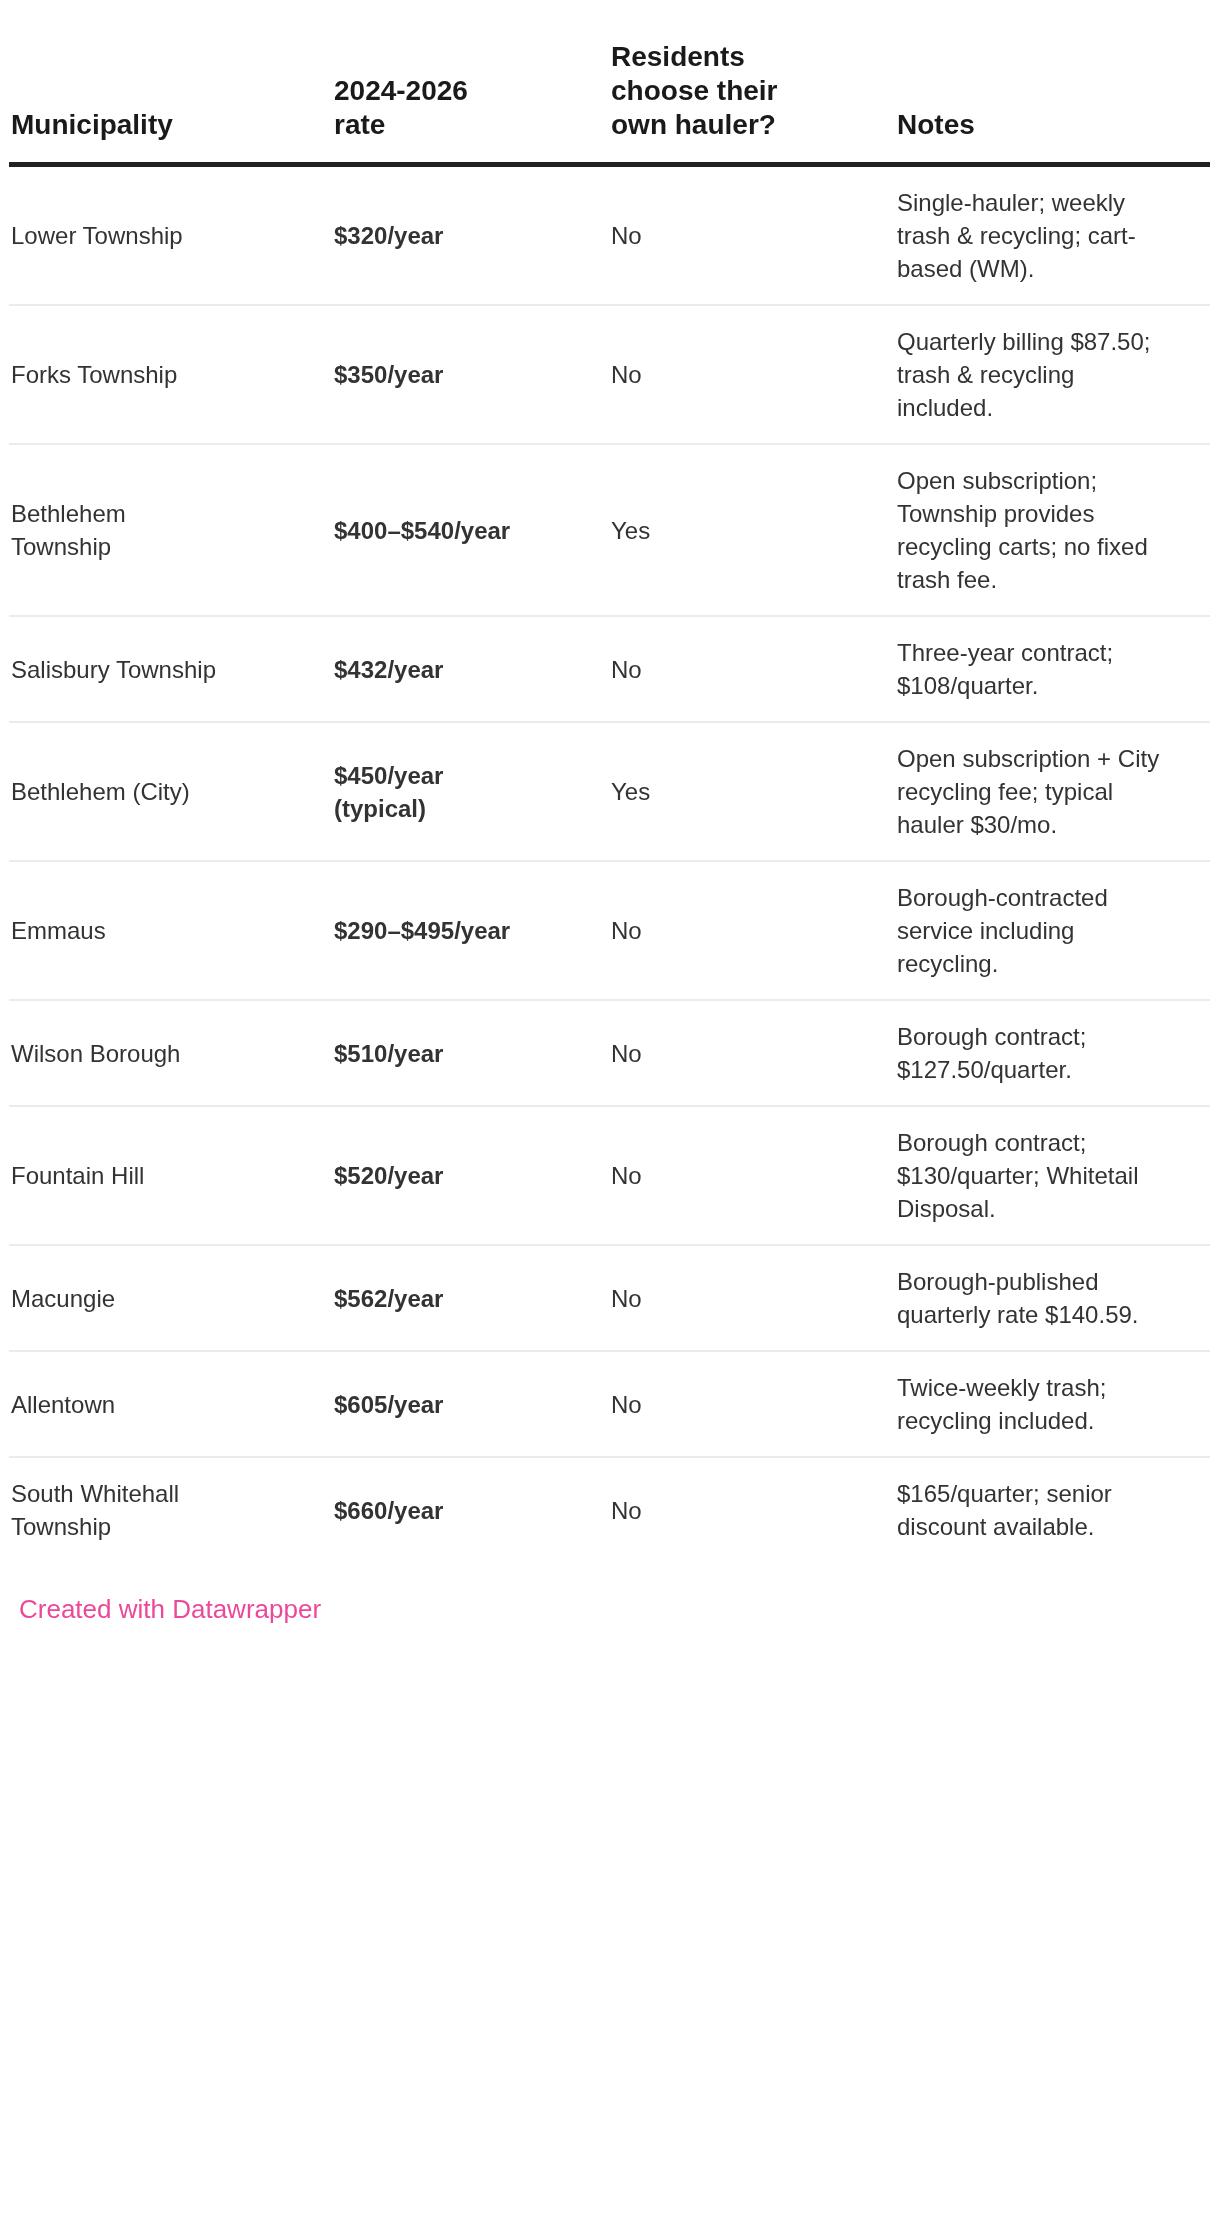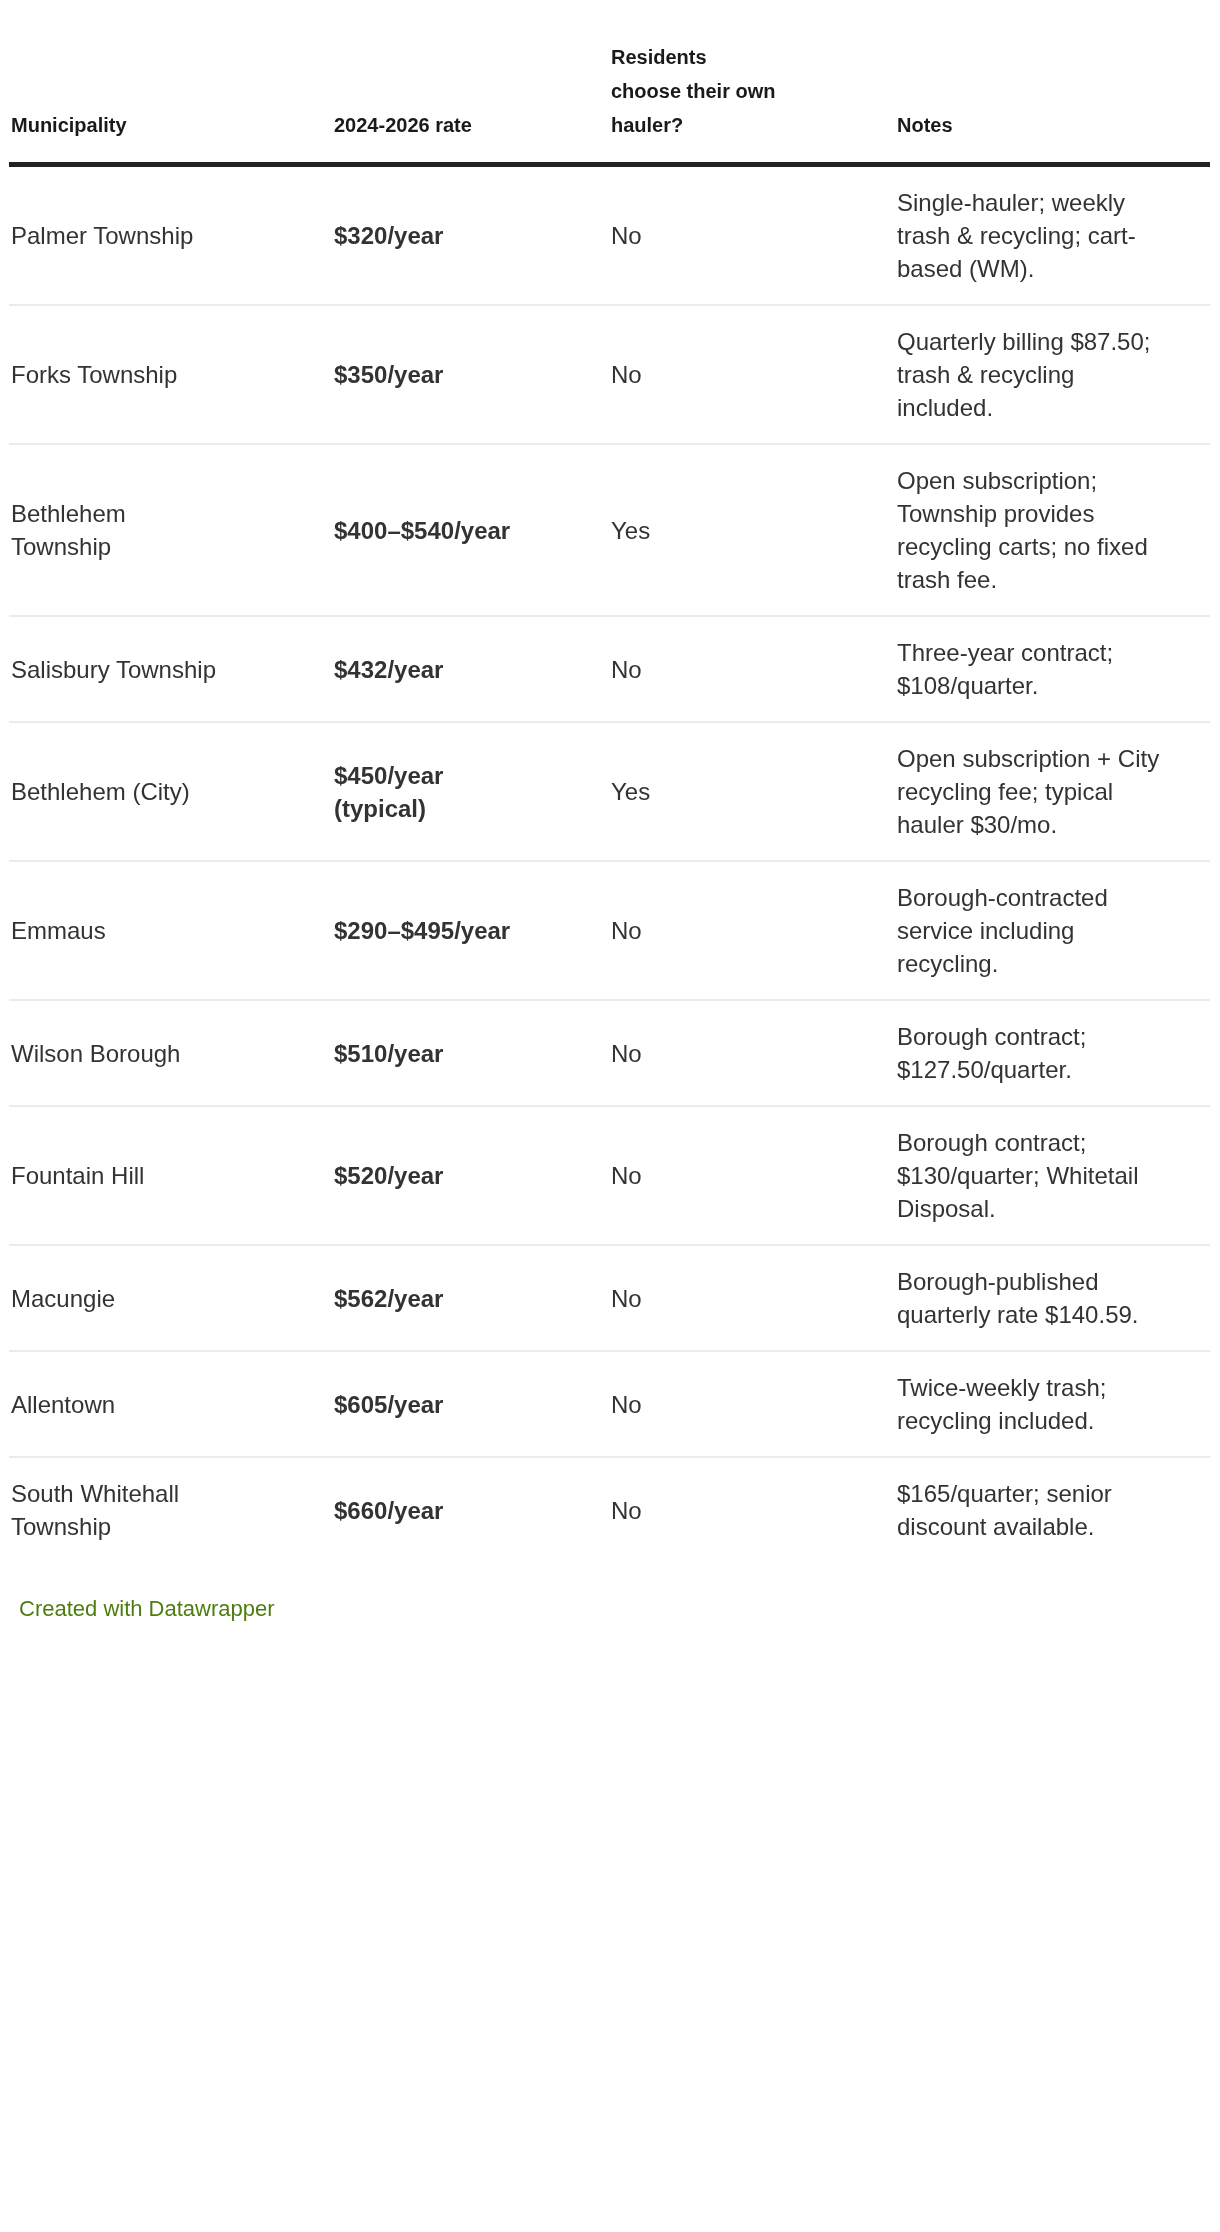--- a/index.html
+++ b/index.html
@@ -20,21 +20,21 @@
     width: 1201px;
   }
   col.c-muni   { width: 323px; }
   col.c-rate   { width: 277px; }
   col.c-hauler { width: 286px; }
   col.c-notes  { width: 315px; }
 
   th {
     text-align: left;
     vertical-align: bottom;
-    font-size: 20px;
+    font-size: 28px;
     line-height: 34px;
     font-weight: 700;
     color: #1a1a1a;
     padding: 40px 0 20px 2px;
     border-bottom: 5px solid #222222;
   }
   th.col-rate   { padding-right: 127px; }
   th.col-hauler { padding-right: 116px; }
   th.col-notes  { padding-right: 35px; }
 
@@ -50,23 +50,23 @@
   }
   td.col-muni   { padding-right: 108px; }
   td.col-rate   { padding-right: 92px; font-weight: bold; }
   td.col-hauler { padding-right: 40px; }
   td.col-notes  { padding-right: 35px; }
 
   tbody tr:last-child td { border-bottom: none; }
 
   .credit {
     margin: 34px 0 0 10px;
-    font-size: 22px;
+    font-size: 26px;
     line-height: 26px;
-    color: #4d7c0f;
+    color: #ec4899;
     text-decoration: none;
     display: inline-block;
   }
 </style>
 </head>
 <body>
 
 <div class="table-wrap">
   <table class="rates">
     <colgroup>
@@ -78,21 +78,21 @@
     <thead>
       <tr>
         <th class="col-muni">Municipality</th>
         <th class="col-rate">2024-2026 rate</th>
         <th class="col-hauler">Residents choose their own hauler?</th>
         <th class="col-notes">Notes</th>
       </tr>
     </thead>
     <tbody>
       <tr>
-        <td class="col-muni">Palmer Township</td>
+        <td class="col-muni">Lower Township</td>
         <td class="col-rate">$320/year</td>
         <td class="col-hauler">No</td>
         <td class="col-notes">Single-hauler; weekly trash &amp; recycling; cart-based (WM).</td>
       </tr>
       <tr>
         <td class="col-muni">Forks Township</td>
         <td class="col-rate">$350/year</td>
         <td class="col-hauler">No</td>
         <td class="col-notes">Quarterly billing $87.50; trash &amp; recycling included.</td>
       </tr>

